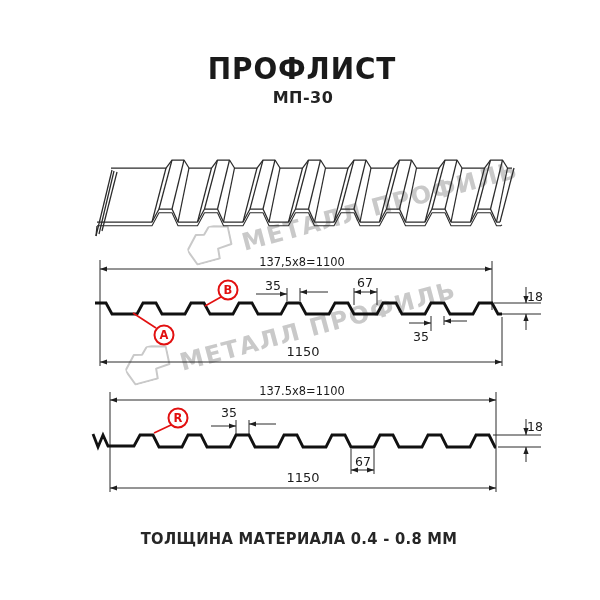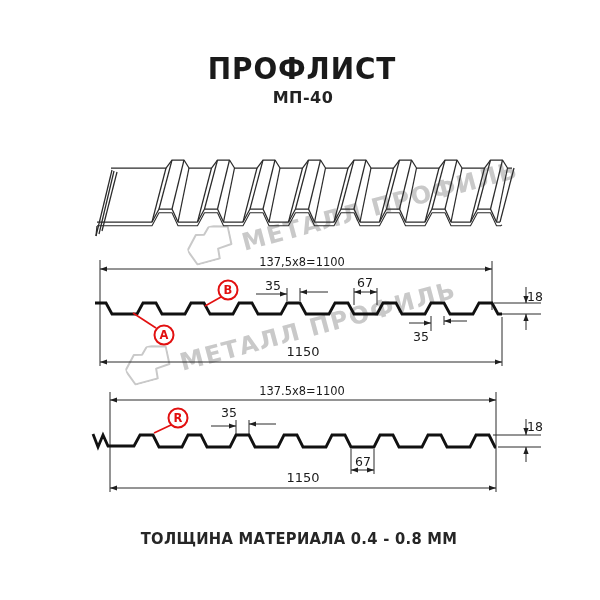--- a/index.html
+++ b/index.html
@@ -155,21 +155,21 @@
       </g>
     <g id="prof2" stroke="#111" fill="none" stroke-width="2.8" stroke-linejoin="miter">
         <path d="M93,434 L98,447 L103,435 L108,446 H134 L140,435 H153 L159,447 H182 L188,435 H201 L207,447 H230 L236,435 H249 L255,447 H278 L284,435 H297 L303,447 H326 L332,435 H345 L351,447 H374 L380,435 H393 L399,447 H422 L428,435 H441 L447,447 H470 L476,435 H489 L495,447 H496"></path>
       </g>
     <g id="red2" stroke="#e21010" fill="none" stroke-width="1.6">
         <line x1="171" y1="425" x2="154" y2="433"></line>
       </g>
   </svg>
 
   <span class="lb title" style="left:302px;top:68px;">ПРОФЛИСТ</span>
-  <span class="lb subtitle" style="left:303px;top:98px;">МП-40</span>
+  <span class="lb subtitle" style="left:303px;top:98px;">МП-30</span>
 
   <span class="lb cond" style="left:302px;top:261px;font-size:13px;">137,5x8=1100</span>
   <span class="lb" style="left:273px;top:286px;">35</span>
   <span class="lb" style="left:365px;top:283px;">67</span>
   <span class="lb" style="left:535px;top:297px;">18</span>
   <span class="lb" style="left:421px;top:337px;">35</span>
   <span class="lb" style="left:303px;top:351px;font-size:13px;">1150</span>
   <span class="badge" style="left:164px;top:335px;">А</span>
   <span class="badge" style="left:228px;top:290px;">В</span>
 

